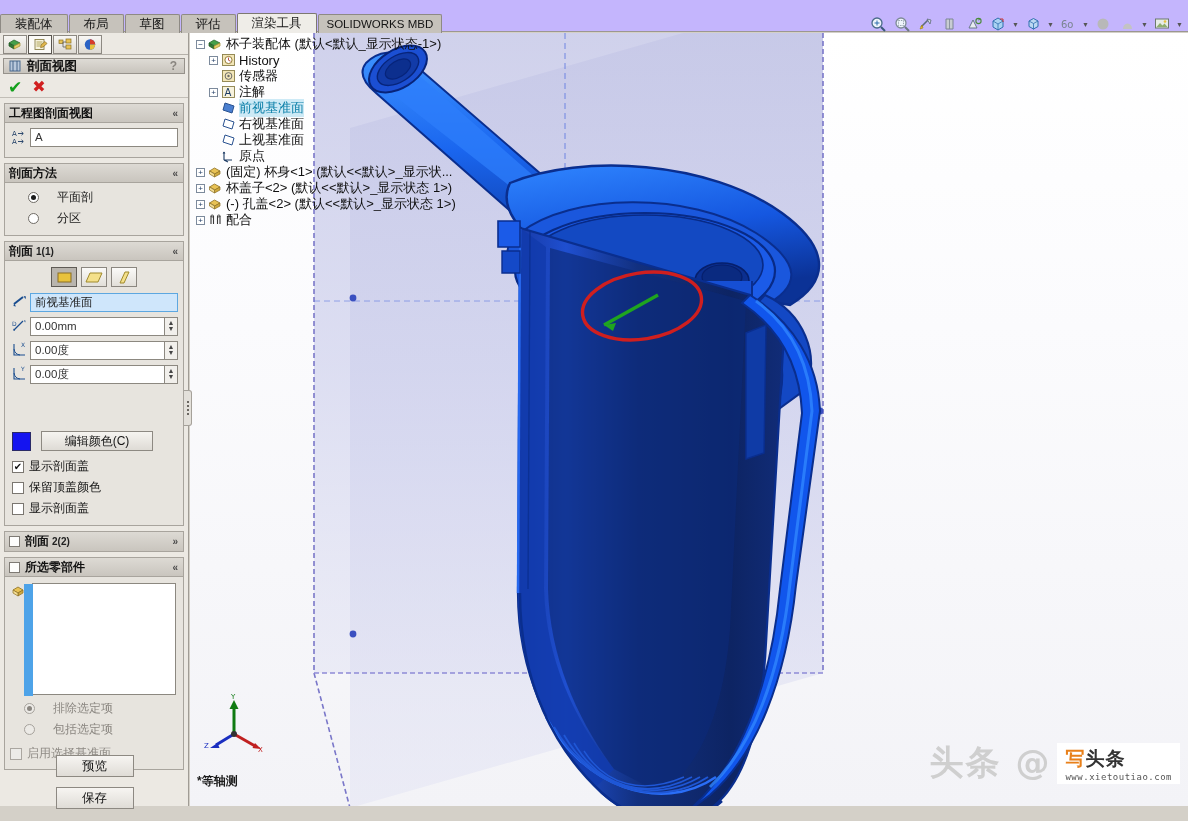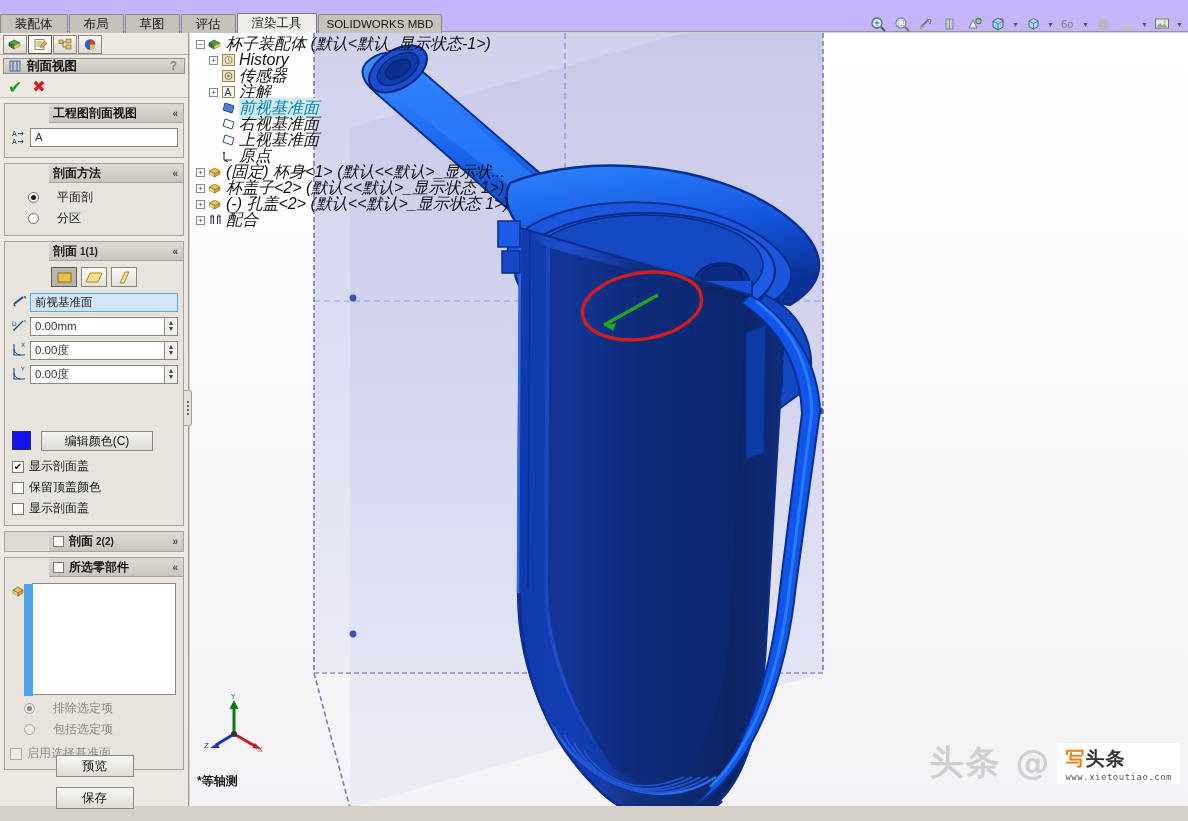--- a/index.html
+++ b/index.html
@@ -82,21 +82,21 @@
 
   .grp {
     margin: 5px 4px 0 4px;
     border: 1px solid #a8a49d;
     background: #e7e4de;
   }
   .grp-head {
     height: 19px; display: flex; align-items: center;
     background: linear-gradient(#dddad4,#c9c5be);
     border-bottom: 1px solid #a8a49d;
-    padding: 0 4px; position: relative; margin-left: 44px;
+    padding: 0 4px; position: relative;
   }
   .grp-head .gh-title { font-size: 12px; font-weight: bold; color: #121212; }
   .grp-head .gh-sub { font-size: 10px; font-weight: bold; color: #222; margin-left: 3px; }
   .grp-head .chev { position: absolute; right: 5px; color: #4a4a4a; font-size: 10px; font-weight: bold; }
   .grp-head .gcheck {
     width: 11px; height: 11px; border: 1px solid #7e7a74; background: #fdfdfc;
     margin-right: 5px;
   }
   .grp-body { padding: 4px 5px 6px 5px; }
 
@@ -136,21 +136,21 @@
   .cb-lbl.dis { color: #8e8a84; }
 
   .ptype-row { display: flex; gap: 4px; justify-content: center; padding: 2px 0 5px 0; }
   .ptype {
     width: 26px; height: 20px; border: 1px solid #8b8780;
     background: linear-gradient(#fbfaf8,#e2dfd9);
     display: flex; align-items: center; justify-content: center;
   }
   .ptype.active { background: #b9b5ae; border-color: #5f5b55; }
 
-  .color-row { display: flex; align-items: flex-start; gap: 10px; padding: 3px 0 5px 2px; margin-top: 44px; }
+  .color-row { display: flex; align-items: flex-end; gap: 10px; padding: 3px 0 5px 2px; margin-top: 44px; }
   .swatch { width: 19px; height: 19px; background: #1414f0; border: 1px solid #2a2a66; }
   .btn {
     border: 1px solid #8d8982; background: linear-gradient(#f6f4f0,#dedbd5);
     font-size: 12px; color: #141414; height: 20px; padding: 0 12px;
     display: flex; align-items: center; justify-content: center;
   }
   .btn-wide { width: 112px; }
 
   .sel-body { display: flex; padding: 3px 3px 3px 1px; }
   .sel-list {
@@ -179,21 +179,21 @@
   }
   .tnode { display: flex; align-items: center; height: 16px; white-space: nowrap; }
   .tplus {
     width: 9px; height: 9px; border: 1px solid #7c8a9c; background: #fff;
     font-size: 8px; line-height: 7px; text-align: center; color: #25406a;
     margin-right: 3px; flex: 0 0 9px;
   }
   .tspace { width: 9px; margin-right: 3px; flex: 0 0 9px; }
   .tico { width: 15px; height: 14px; margin-right: 3px; flex: 0 0 15px;
           display:flex; align-items:center; justify-content:center; }
-  .tlabel { font-size: 16px; font-style: italic; }
+  .tlabel { font-size: 13px; }
   .tlabel.hl { background: #cdeaf6; color: #0b7fa8; }
   .ind1 { padding-left: 13px; }
 
   .triad { position: absolute; left: 14px; bottom: 52px; width: 70px; height: 64px; }
   .viewlabel { position: absolute; left: 7px; bottom: 16px; font-size: 12px; font-weight: bold; color: #1b1b1b; }
 
   .wm { position: absolute; right: 8px; bottom: 20px; display: flex; align-items: center; gap: 6px; }
   .wm-text { font-size: 34px; color: #cfcfcf; font-weight: bold; letter-spacing: 2px;
              font-family: "DejaVu Sans", sans-serif; }
   .wm-logo { background: #fff; padding: 3px 8px 2px 8px; }

